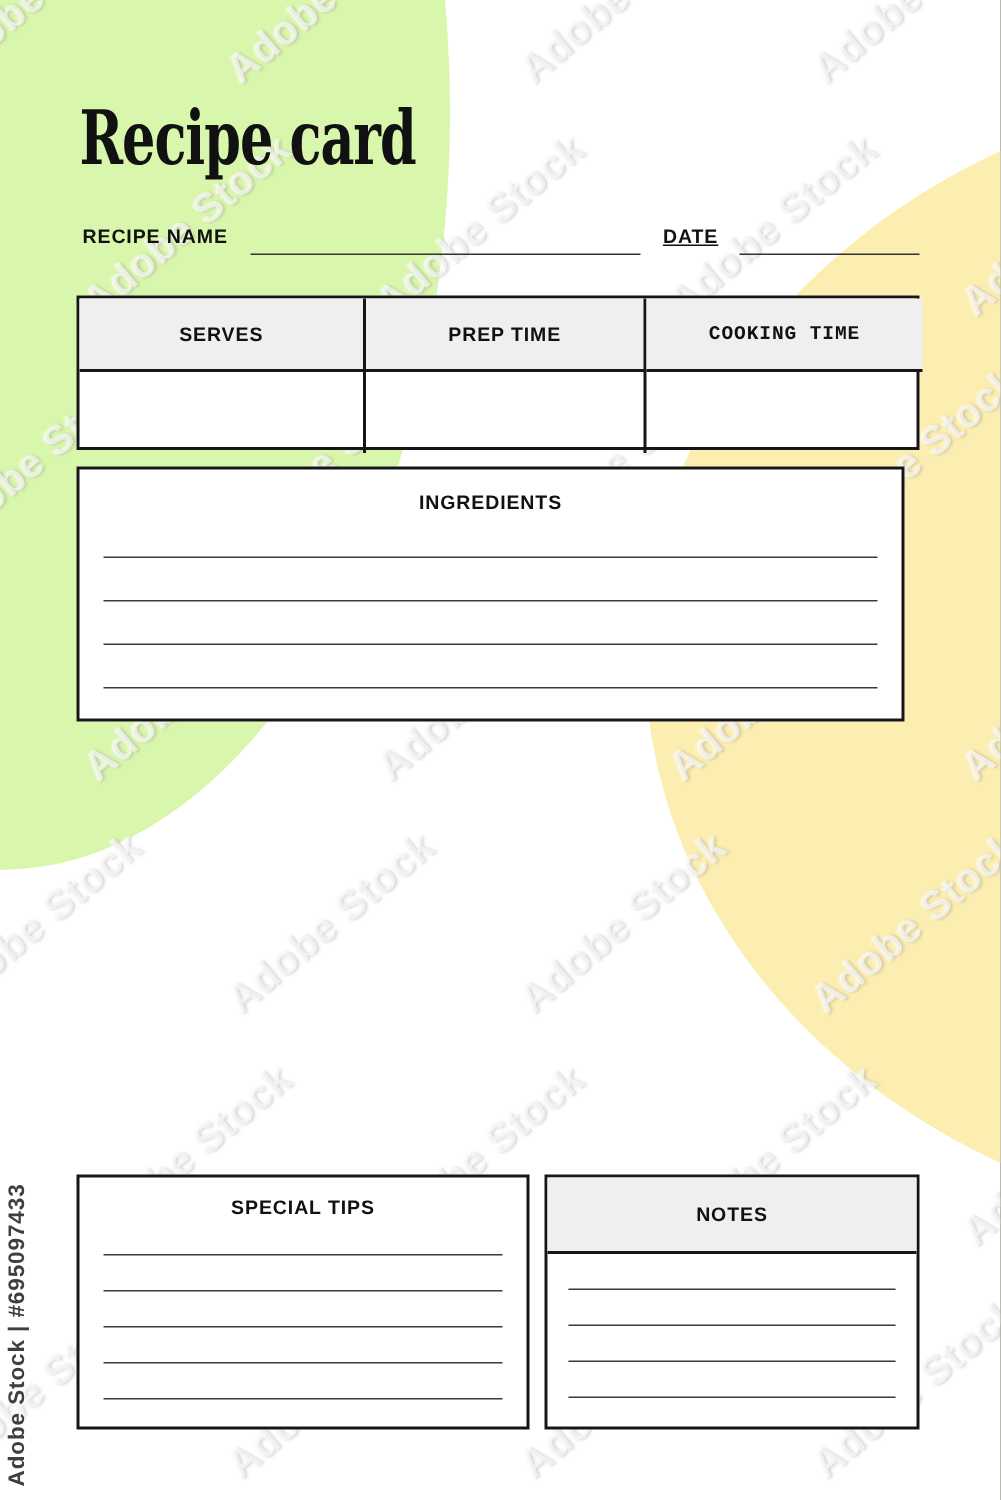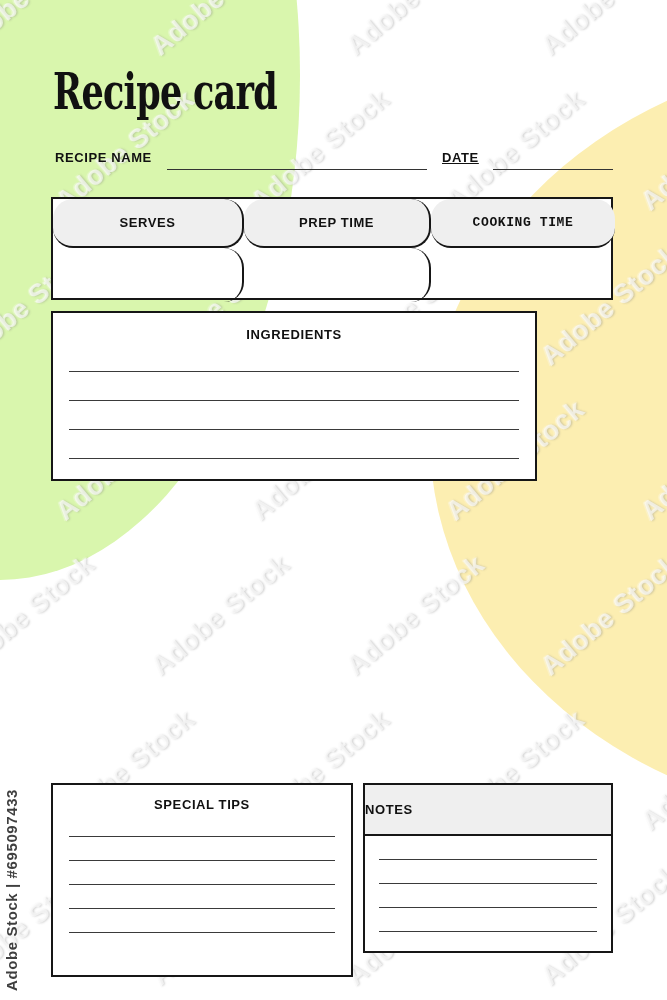--- a/index.html
+++ b/index.html
@@ -53,55 +53,55 @@
   .underline{position:absolute;height:0;border-bottom:1.6px solid #333;}
   .name-underline{left:167px;top:169px;width:260px;}
   .date-underline{left:493px;top:169px;width:120px;}
 
   
   .info-table{
     position:absolute;left:51px;top:197px;width:562px;height:103px;
     display:grid;grid-template-columns:191px 187px 184px;grid-template-rows:49px 54px;
     border:2px solid var(--c-border);box-sizing:border-box;background:#fff;
   }
-  .info-table .cell{box-sizing:border-box;border-right:2px solid var(--c-border);border-radius:20px;}
+  .info-table .cell{box-sizing:border-box;border-right:2px solid var(--c-border);}
   .info-table .cell:nth-child(3n){border-right:none;font-family:Liberation Mono, monospace;}
   .info-table .th{
     background:var(--c-header-fill);border-bottom:2px solid var(--c-border);
     display:flex;align-items:center;justify-content:center;
     font-weight:bold;font-size:13px;letter-spacing:.6px;
   }
 
   .box{
     position:absolute;background:#fff;
     border:2px solid var(--c-border);box-sizing:border-box;
   }
   .box-heading{
     text-align:center;font-weight:bold;font-size:13px;letter-spacing:.6px;
     padding-top:14px;height:16px;line-height:16px;
   }
   .wline{border-bottom:1.5px solid var(--c-writing-line);margin:0 16px;}
 
-  .ingredients{left:51px;top:311px;width:486px;height:170px;}
+  .ingredients{left:51px;top:311px;width:552px;height:170px;}
   .ingredients .wline{height:28px;}
   .ingredients .wline:first-of-type{height:29px;}
 
   .directions{left:51px;top:492px;width:562px;height:285px;}
   .directions .wline{height:29px;}
   .directions .wline:first-of-type{height:28px;}
 
-  .tips{left:51px;top:783px;width:302px;height:194px;}
+  .tips{left:51px;top:783px;width:302px;height:170px;}
   .tips .box-heading{padding-top:12px;}
   .tips .wline{height:23px;}
   .tips .wline:first-of-type{height:32px;}
 
   .notes{left:363px;top:783px;width:250px;height:170px;}
   .notes-header{
     height:49px;line-height:49px;border-bottom:2px solid var(--c-border);
-    background:var(--c-header-fill);text-align:left;
+    background:var(--c-header-fill);text-align:center;
     font-weight:bold;font-size:13px;letter-spacing:.6px;
   }
   .notes .wline{height:23px;margin:0 14px;}
   .notes .wline:first-of-type{height:29px;}
 </style>
 </head>
 <body>
 
 <div class="page">
 

